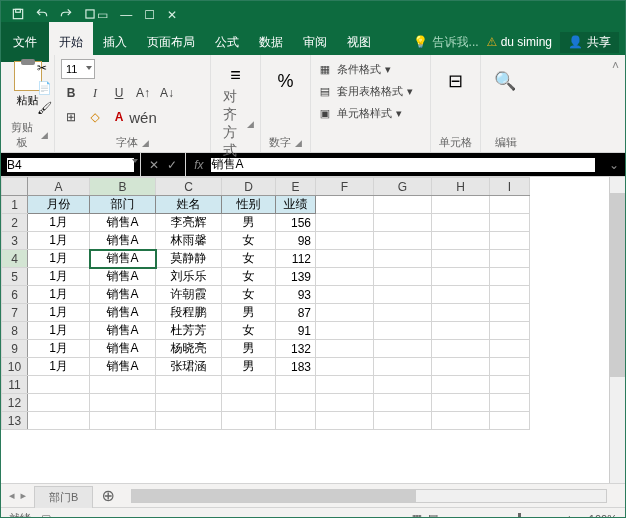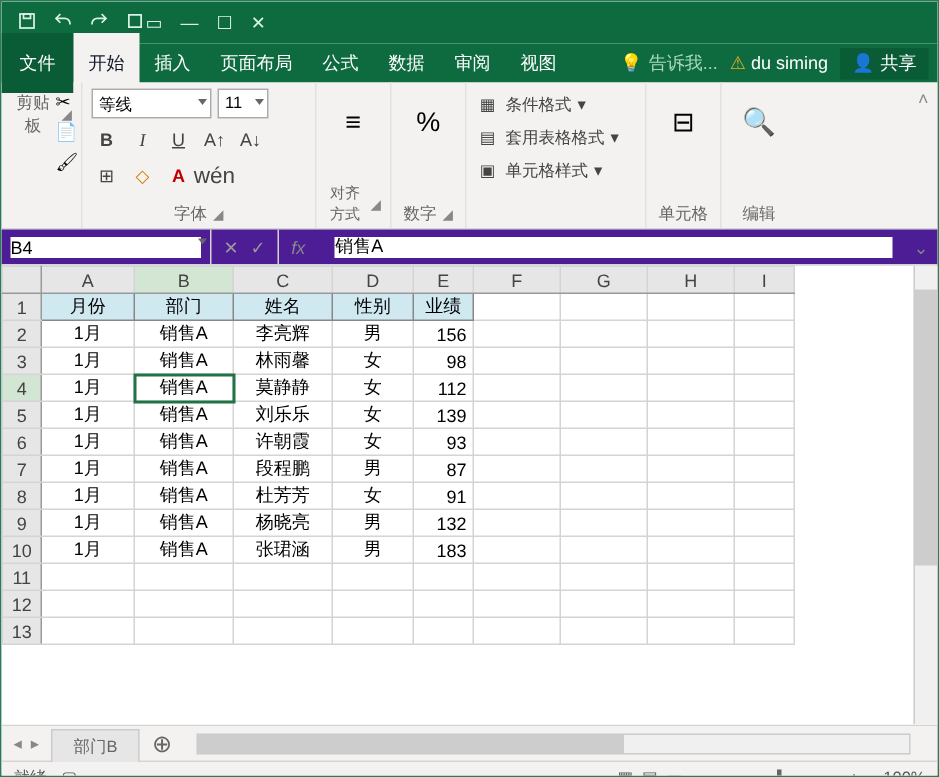--- a/index.html
+++ b/index.html
@@ -33,26 +33,26 @@
 .dd-arrow{position:absolute;right:2px;top:6px;border-left:3px solid transparent;border-right:3px solid transparent;border-top:4px solid #666}
 .btn{width:20px;height:20px;display:flex;align-items:center;justify-content:center;font-size:12px;color:#444;cursor:pointer}
 .btn.b{font-weight:bold}
 .btn.i{font-style:italic;font-family:serif}
 .btn.u{text-decoration:underline}
 .small-group{width:50px;display:flex;flex-direction:column;align-items:center;justify-content:space-between}
 .small-group .icon-big{width:32px;height:32px;display:flex;align-items:center;justify-content:center;font-size:18px;margin-top:6px}
 .styles-group{width:120px}
 .styles-row{display:flex;align-items:center;gap:4px;height:20px;font-size:11px;color:#444;margin-bottom:2px}
 .styles-row .ic{width:16px;height:16px;display:flex;align-items:center;justify-content:center}
-.formula-bar{height:24px;border-bottom:1px solid #d4d4d4;display:flex;align-items:center;background:#4c1d95}
+.formula-bar{height:24px;border-bottom:1px solid #d4d4d4;display:flex;align-items:center;background:#000000}
 .name-box{width:140px;border-right:1px solid #d4d4d4;height:100%;display:flex;align-items:center;padding:0 6px;position:relative}
 .name-box input{border:none;outline:none;width:100%;font-size:12px}
 .fx-btns{display:flex;align-items:center;gap:8px;padding:0 8px;color:#999;border-right:1px solid #d4d4d4;height:100%}
 .fx-area{flex:1;padding:0 8px;display:flex;align-items:center}
-.fx-area .fx{font-style:italic;color:#888;margin-right:20px}
+.fx-area .fx{font-style:italic;color:#888;margin-right:8px}
 .fx-area input{border:none;outline:none;flex:1;font-size:12px}
 .grid-wrap{position:relative;height:306px;overflow:hidden;background:#fff}
 .grid{border-collapse:collapse;table-layout:fixed}
 .grid th,.grid td{border:1px solid #d4d4d4;height:18px;font-size:12px;text-align:center;padding:0;overflow:hidden;white-space:nowrap}
 .grid .corner{width:26px;background:#e6e6e6;border-right:1px solid #999;border-bottom:1px solid #999}
 .grid th.colh{background:#e6e6e6;font-weight:normal;color:#444;border-bottom:1px solid #999}
 .grid th.colh.sel{background:#d3e5d3}
 .grid td.rowh{background:#e6e6e6;width:26px;color:#444;border-right:1px solid #999}
 .grid td.rowh.sel{background:#d3e5d3}
 .grid td.cell{background:#fff;text-align:center}
@@ -121,38 +121,38 @@
     <div><span class="warn">⚠</span> <span>du siming</span></div>
     <div class="share">
         <span>👤</span>
         <span>共享</span>
       </div>
   </div>
 </div>
 
 <div class="ribbon">
   <div class="group clipboard" style="position:relative">
+    <div class="paste-btn">
+      <div class="paste-icon"></div>
+      <span style="font-size:11px">粘贴</span>
+    </div>
     <div class="clip-side">
       <span>✂</span>
       <span>📄</span>
       <span>🖌</span>
     </div>
     <div class="group-label">
         <span>剪贴板</span>
         <span class="dlg">◢</span>
       </div>
   </div>
 
   <div class="group font-group">
     <div>
       <div class="font-row">
-        <div class="font-sel name">
-            <span>等线</span>
-            <span class="dd-arrow"></span>
-          </div>
         <div class="font-sel size">
             <span>11</span>
             <span class="dd-arrow"></span>
           </div>
       </div>
       <div class="font-row">
         <span class="btn b">B</span>
         <span class="btn i">I</span>
         <span class="btn u">U</span>
         <span class="btn">A↑</span>
@@ -167,21 +167,21 @@
     </div>
     <div class="group-label">
         <span>字体</span>
         <span class="dlg">◢</span>
       </div>
   </div>
 
   <div class="group small-group">
     <div class="icon-big">≡</div>
     <div class="group-label">
-        <span style="font-size:10px">对齐方式</span>
+        <span style="font-size:14px">对齐方式</span>
         <span class="dlg">◢</span>
       </div>
   </div>
 
   <div class="group small-group">
     <div class="icon-big">%</div>
     <div class="group-label">
         <span>数字</span>
         <span class="dlg">◢</span>
       </div>

